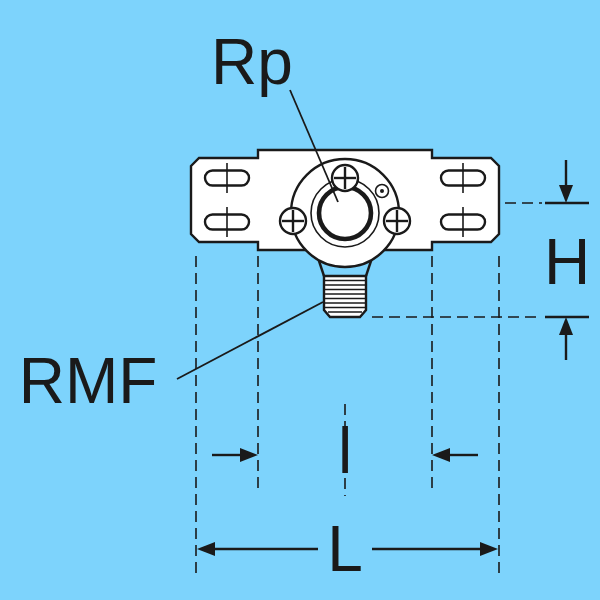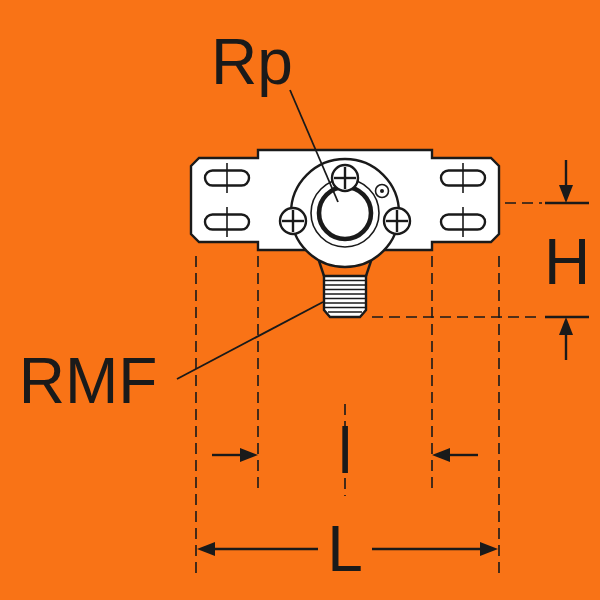--- a/index.html
+++ b/index.html
@@ -1,17 +1,17 @@
 <!DOCTYPE html>
 <html><head>
 <meta charset="utf-8">
 <style>
   html, body { margin: 0; padding: 0; background: #ffffff; }
   body { width: 600px; height: 600px; font-family: "Liberation Sans", sans-serif; }
-  .stage { position: relative; width: 600px; height: 600px; background: #f97316; overflow: hidden; }
+  .stage { position: relative; width: 600px; height: 600px; background: #7dd3fc; overflow: hidden; }
   svg { display: block; }
   .ln   { stroke: #1a1a1a; fill: none; stroke-width: 2.4; }
   .lnw  { stroke: #1a1a1a; fill: #ffffff; stroke-width: 2.4; }
   .thin { stroke: #1a1a1a; fill: none; stroke-width: 1.6; }
   .bold { stroke: #1a1a1a; fill: none; stroke-width: 4.6; }
   .dash { stroke: #1a1a1a; fill: none; stroke-width: 1.6; stroke-dasharray: 11 6; }
   .dim  { stroke: #1a1a1a; fill: none; stroke-width: 2.4; }
   .leader { stroke: #1a1a1a; fill: none; stroke-width: 1.8; }
   .arrow  { fill: #1a1a1a; stroke: none; }
   text.lbl { font-family: "Liberation Sans", sans-serif; font-size: 64px; fill: #1a1a1a; }

